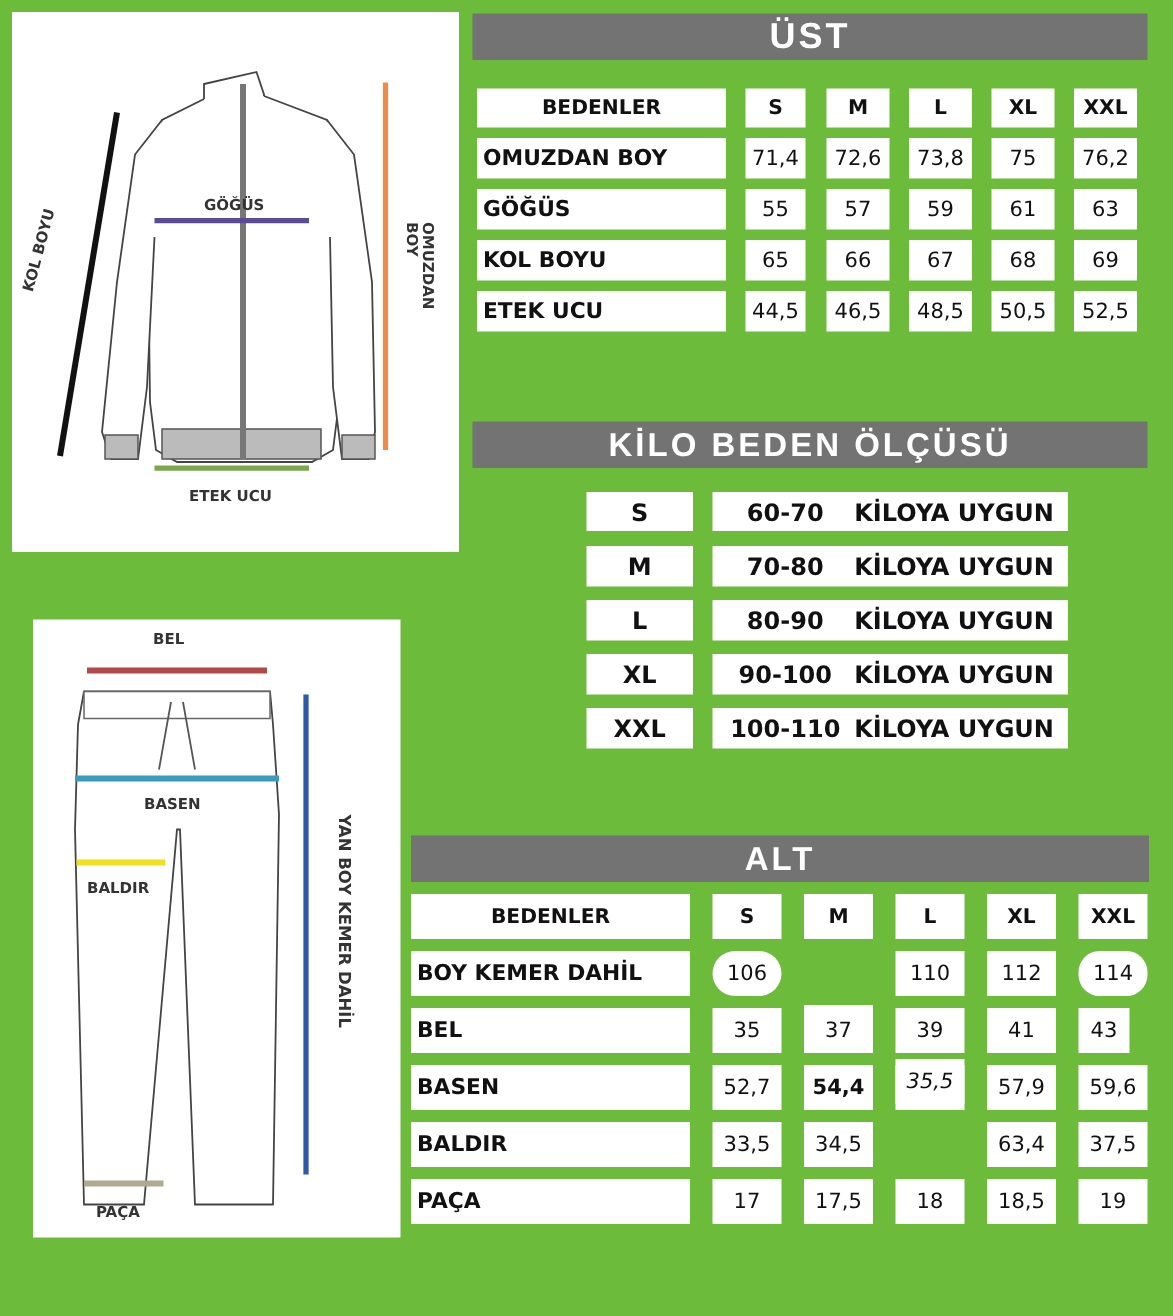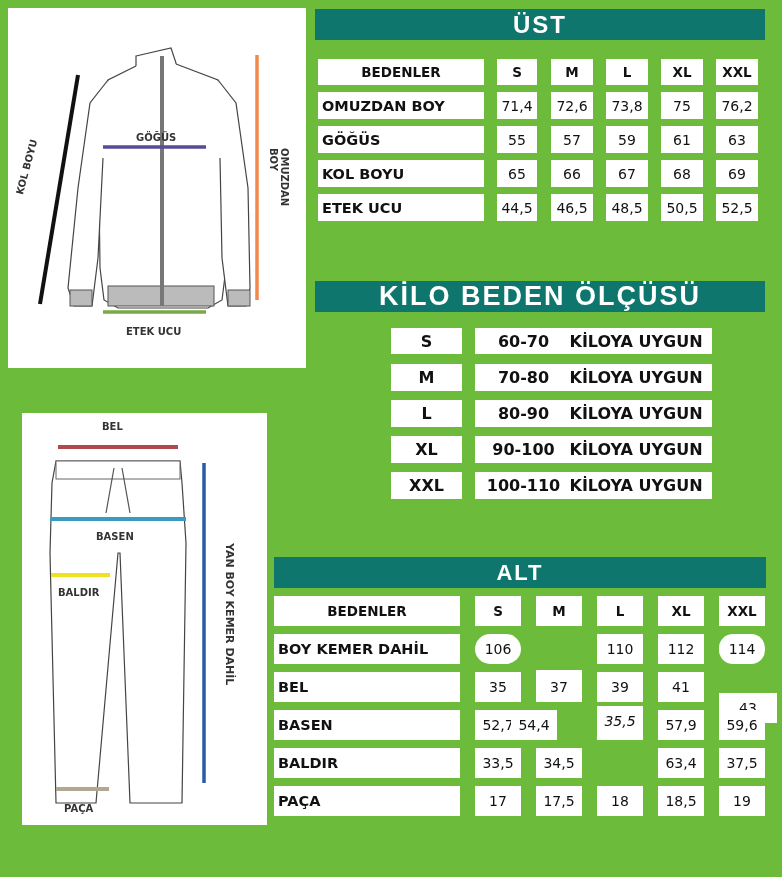--- a/index.html
+++ b/index.html
@@ -1,18 +1,18 @@
 <!DOCTYPE html>
 <html><head>
 <meta charset="utf-8">
 <style>
   html, body { margin:0; padding:0; }
   body { width:782px; height:877px; background:#6cbb3a; position:relative; overflow:hidden; font-family:"Liberation Sans", sans-serif; }
   .panel { position:absolute; background:#fff; }
-  .hdr { position:absolute; background:#0f766e; color:#fff; font-weight:bold; text-align:center; letter-spacing:2px; }
+  .hdr { position:absolute; background:#737373; color:#fff; font-weight:bold; text-align:center; letter-spacing:2px; }
   .cell { position:absolute; background:#fff; color:#111; font-family:"DejaVu Sans", sans-serif; text-align:center; display:flex; align-items:center; justify-content:center; font-size:14px; }
   .cell.lbl { justify-content:flex-start; padding-left:4px; font-weight:bold; font-size:14.5px; box-sizing:border-box; }
   .cell.head { font-weight:bold; font-size:13.5px; }
   .cell.kb { font-weight:bold; font-size:16px; }
   .diag-label { position:absolute; font-family:"DejaVu Sans", sans-serif; font-weight:bold; font-size:10px; color:#333; }
 </style>
 </head>
 <body>
 
 <div class="panel" style="left:8px;top:8px;width:298px;height:360px;">
@@ -91,21 +91,21 @@
   <div class="cell" style="left:716px;top:160px;width:42px;height:27px;">69</div>
 
   <div class="cell lbl" style="left:318px;top:194px;width:166px;height:27px;">ETEK UCU</div>
   <div class="cell" style="left:497px;top:194px;width:40px;height:27px;">44,5</div>
   <div class="cell" style="left:551px;top:194px;width:42px;height:27px;">46,5</div>
   <div class="cell" style="left:606px;top:194px;width:42px;height:27px;">48,5</div>
   <div class="cell" style="left:661px;top:194px;width:42px;height:27px;">50,5</div>
   <div class="cell" style="left:716px;top:194px;width:42px;height:27px;">52,5</div>
 </div>
 
-<div class="hdr" style="left:315px;top:281px;width:450px;height:31px;line-height:31px;font-size:27px;">KİLO BEDEN ÖLÇÜSÜ</div>
+<div class="hdr" style="left:315px;top:281px;width:450px;height:31px;line-height:31px;font-size:22px;">KİLO BEDEN ÖLÇÜSÜ</div>
 <div>
   <div class="cell kb" style="left:391px;top:328px;width:71px;height:26px;">S</div>
   <div class="cell kb" style="left:475px;top:328px;width:237px;height:26px;">
       <span style="display:inline-block;width:92px;">60-70</span>
       <span style="display:inline-block;width:140px;text-align:left;">KİLOYA UYGUN</span>
     </div>
 
   <div class="cell kb" style="left:391px;top:364px;width:71px;height:27px;">M</div>
   <div class="cell kb" style="left:475px;top:364px;width:237px;height:27px;">
       <span style="display:inline-block;width:92px;text-align:center;">70-80</span>
@@ -145,25 +145,25 @@
   <div class="cell" style="left:536px;top:634px;width:46px;height:30px;margin-top:36px;">108</div>
   <div class="cell" style="left:597px;top:634px;width:46px;height:30px;">110</div>
   <div class="cell" style="left:658px;top:634px;width:46px;height:30px;">112</div>
   <div class="cell" style="left:719px;top:634px;width:46px;height:30px;border-radius:14px;">114</div>
 
   <div class="cell lbl" style="left:274px;top:672px;width:186px;height:30px;">BEL</div>
   <div class="cell" style="left:475px;top:672px;width:46px;height:30px;">35</div>
   <div class="cell" style="left:536px;top:672px;width:46px;height:30px;">37</div>
   <div class="cell" style="left:597px;top:672px;width:46px;height:30px;">39</div>
   <div class="cell" style="left:658px;top:672px;width:46px;height:30px;">41</div>
-  <div class="cell" style="left:719px;top:693px;width:58px;height:30px;">43</div>
+  <div class="cell" style="left:719px;top:672px;width:34px;height:30px;">43</div>
 
   <div class="cell lbl" style="left:274px;top:710px;width:186px;height:30px;">BASEN</div>
   <div class="cell" style="left:475px;top:710px;width:46px;height:30px;">52,7</div>
-  <div class="cell" style="left:511px;top:710px;width:46px;height:30px;">54,4</div>
+  <div class="cell" style="left:536px;top:710px;width:46px;height:30px;font-weight:bold;">54,4</div>
   <div class="cell" style="left:597px;top:710px;width:46px;height:30px;">56,2</div>
   <div class="cell" style="left:658px;top:710px;width:46px;height:30px;">57,9</div>
   <div class="cell" style="left:719px;top:710px;width:46px;height:30px;">59,6</div>
 
   <div class="cell lbl" style="left:274px;top:748px;width:186px;height:30px;">BALDIR</div>
   <div class="cell" style="left:475px;top:748px;width:46px;height:30px;">33,5</div>
   <div class="cell" style="left:536px;top:748px;width:46px;height:30px;">34,5</div>
   <div class="cell" style="left:597px;top:706px;width:46px;height:30px;font-style:italic;">35,5</div>
   <div class="cell" style="left:658px;top:748px;width:46px;height:30px;">63,4</div>
   <div class="cell" style="left:719px;top:748px;width:46px;height:30px;">37,5</div>

